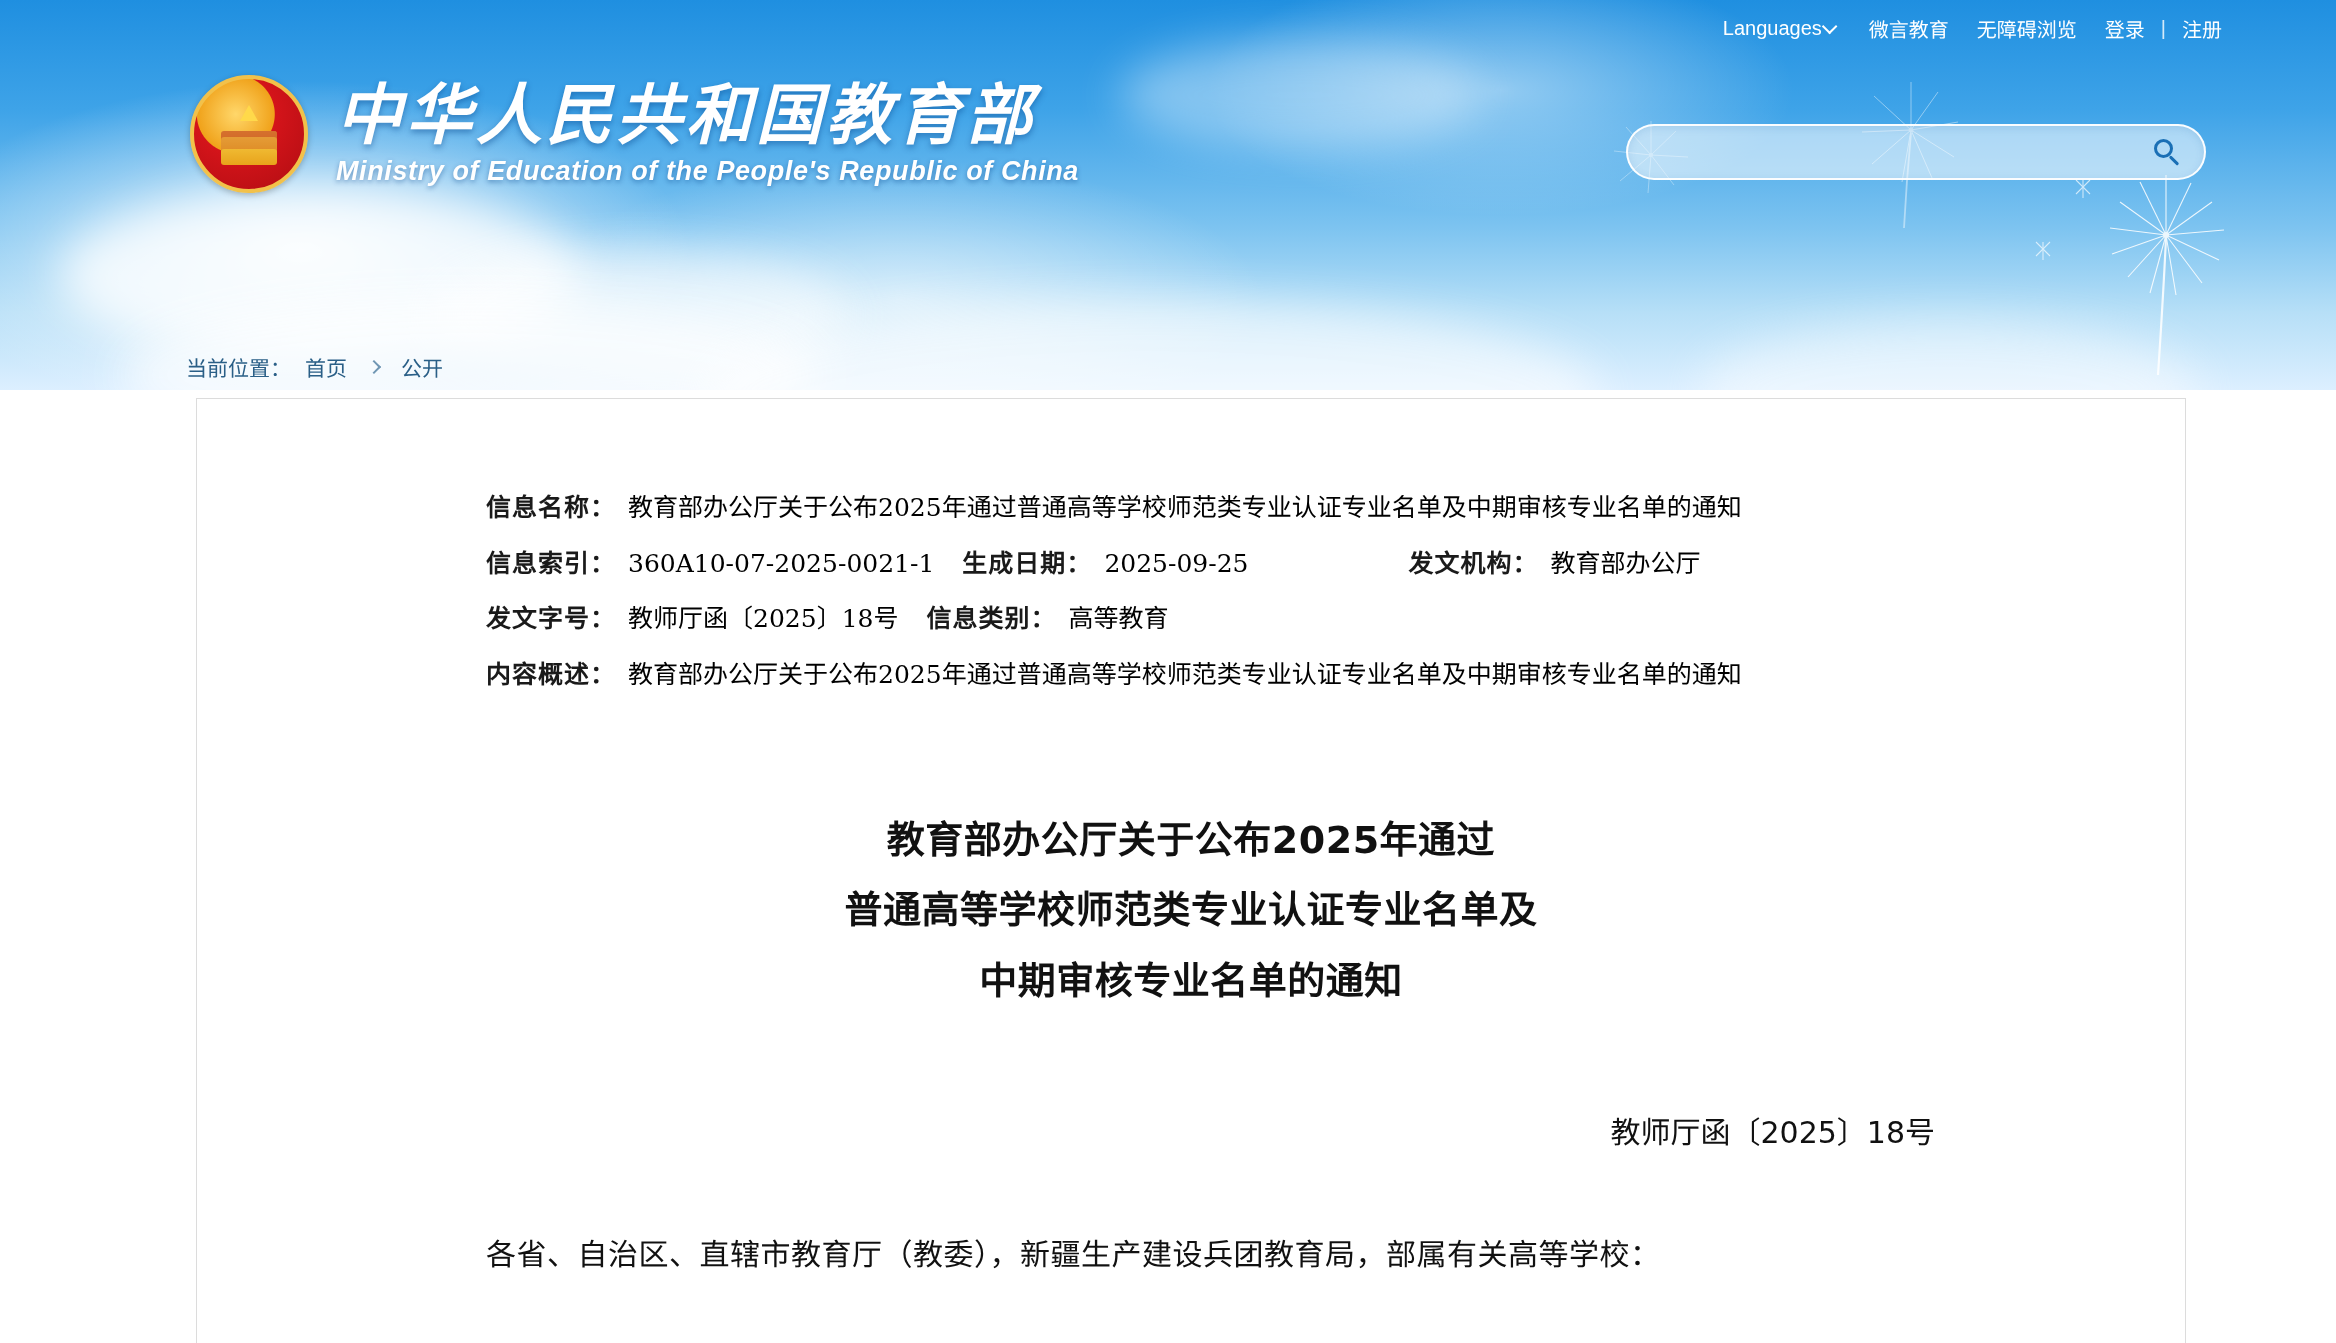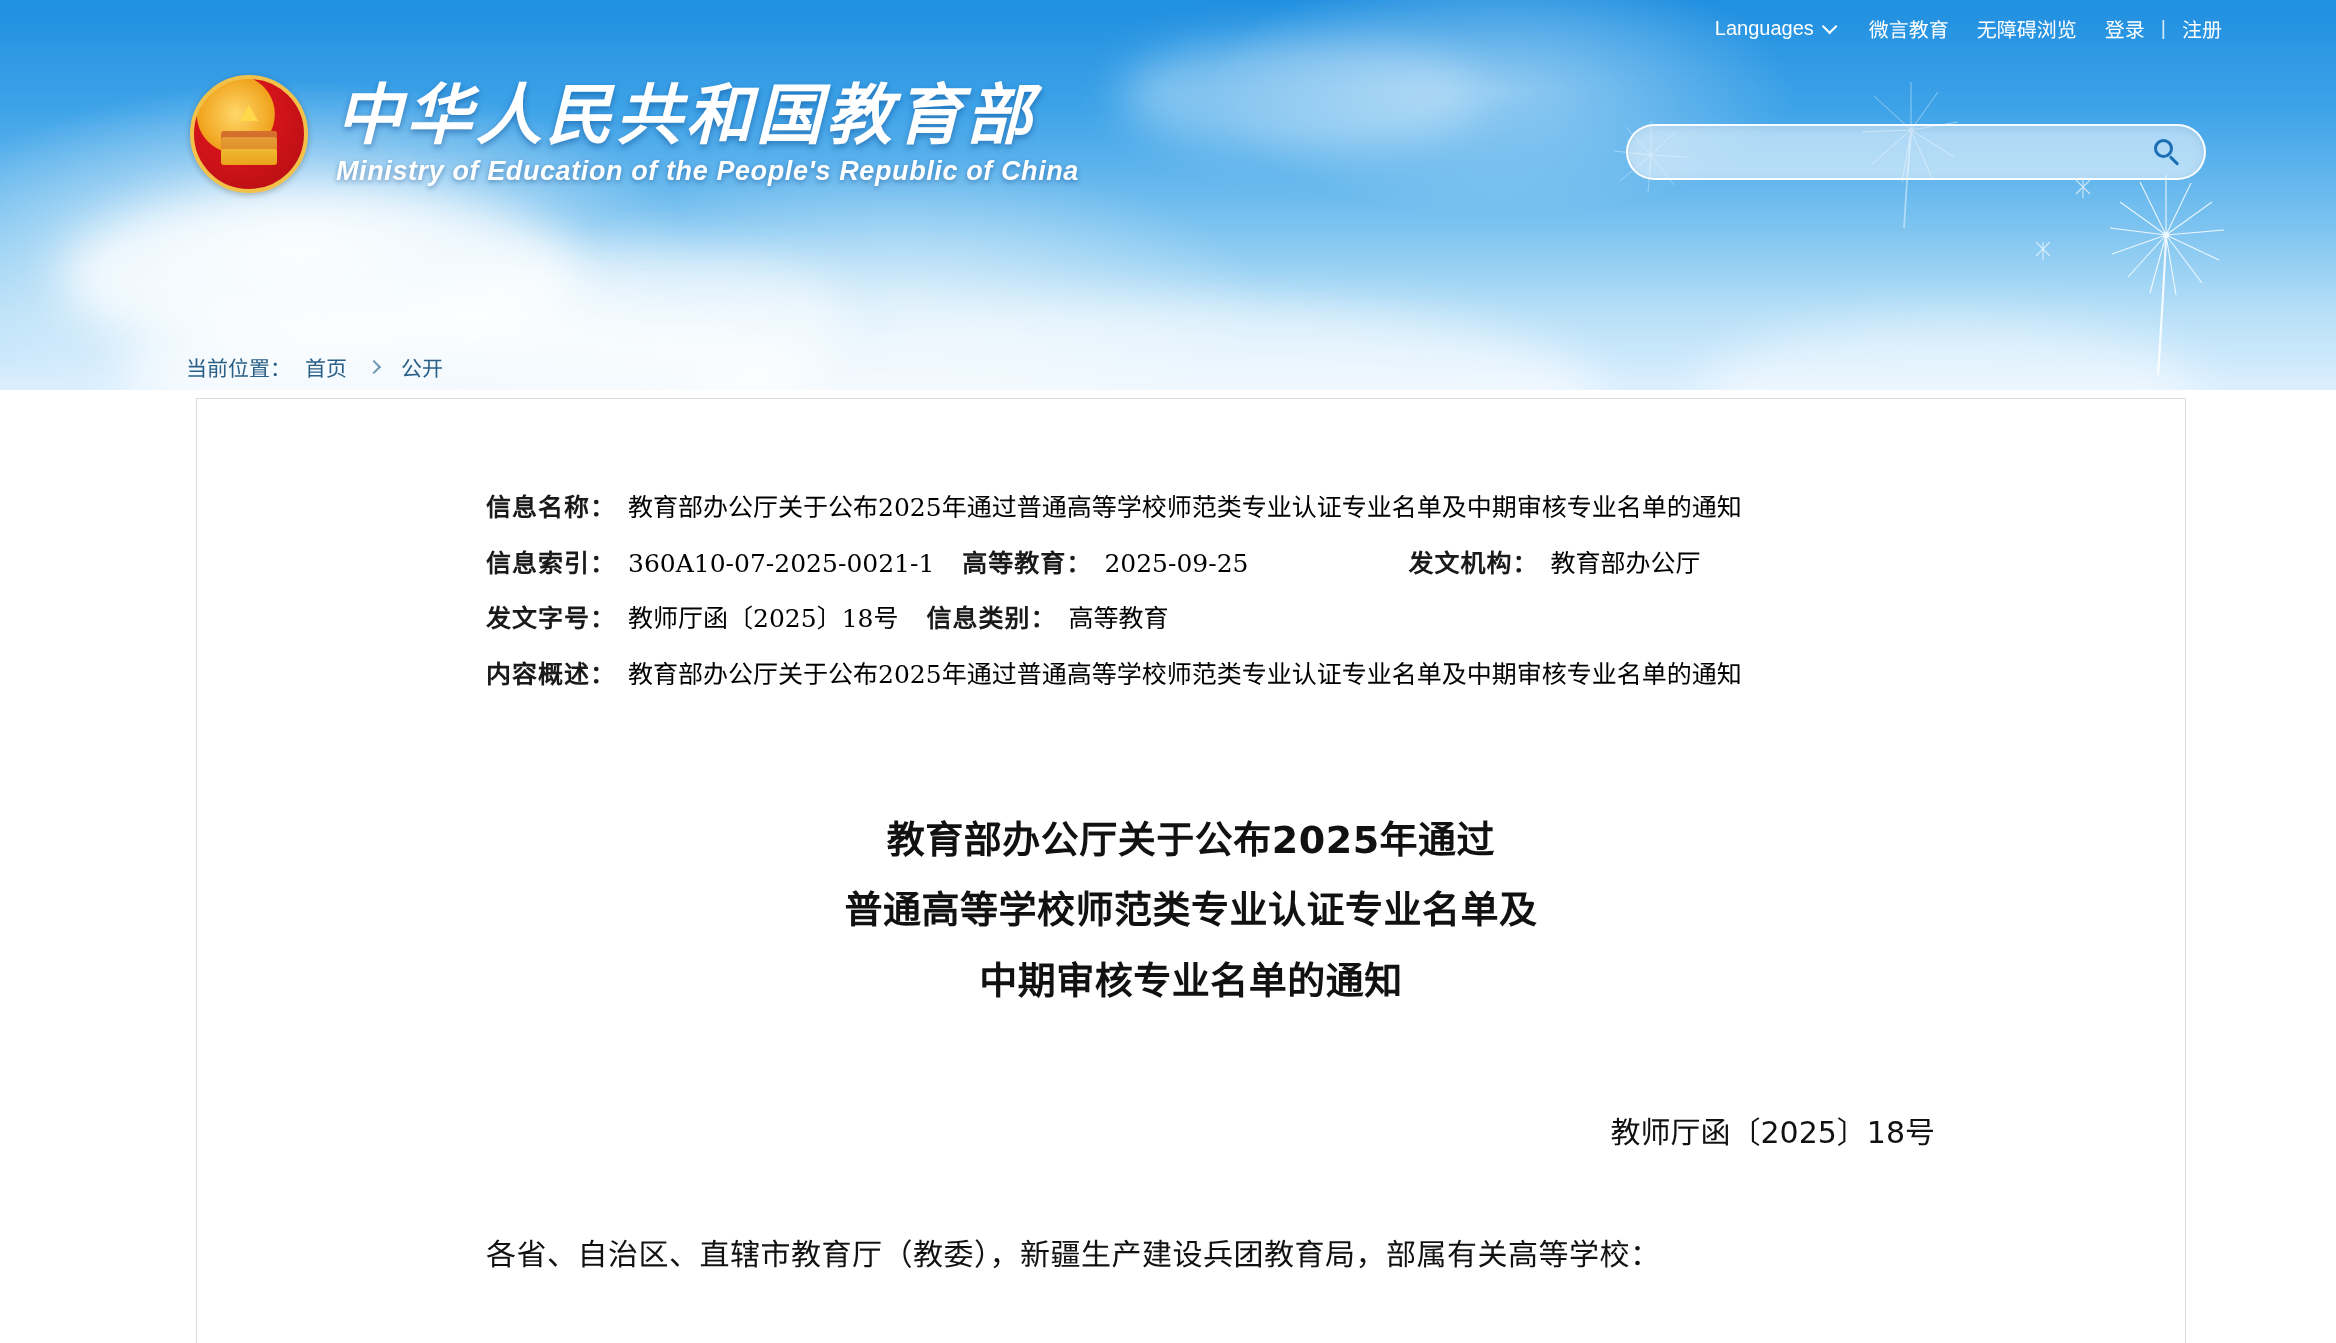--- a/index.html
+++ b/index.html
@@ -81,21 +81,21 @@
   }
   .topnav a {
     color: #ffffff;
     text-decoration: none;
     padding: 0 14px;
     white-space: nowrap;
   }
   .topnav .lang {
     display: flex;
     align-items: center;
-    gap: 8px;
+    gap: 0;
     padding-right: 22px;
   }
   .chev {
     display: inline-block;
     width: 11px; height: 11px;
     border-right: 2px solid #ffffff;
     border-bottom: 2px solid #ffffff;
     transform: rotate(45deg) translateY(-3px);
   }
   .topnav .divider {
@@ -408,21 +408,21 @@
   <div class="meta">
     <div class="meta-row">
       <span class="meta-label">信息名称：</span>
       <span class="meta-value">教育部办公厅关于公布2025年通过普通高等学校师范类专业认证专业名单及中期审核专业名单的通知</span>
     </div>
 
     <div class="meta-row">
       <span class="meta-label">信息索引：</span>
       <span class="meta-value">360A10-07-2025-0021-1</span>
       <span class="meta-gap"></span>
-      <span class="meta-label">高等教育：</span>
+      <span class="meta-label">生成日期：</span>
       <span class="meta-value">2025-09-25</span>
       <span class="meta-gap-lg"></span>
       <span class="meta-label">发文机构：</span>
       <span class="meta-value">教育部办公厅</span>
     </div>
 
     <div class="meta-row">
       <span class="meta-label">发文字号：</span>
       <span class="meta-value">教师厅函〔2025〕18号</span>
       <span class="meta-gap"></span>

